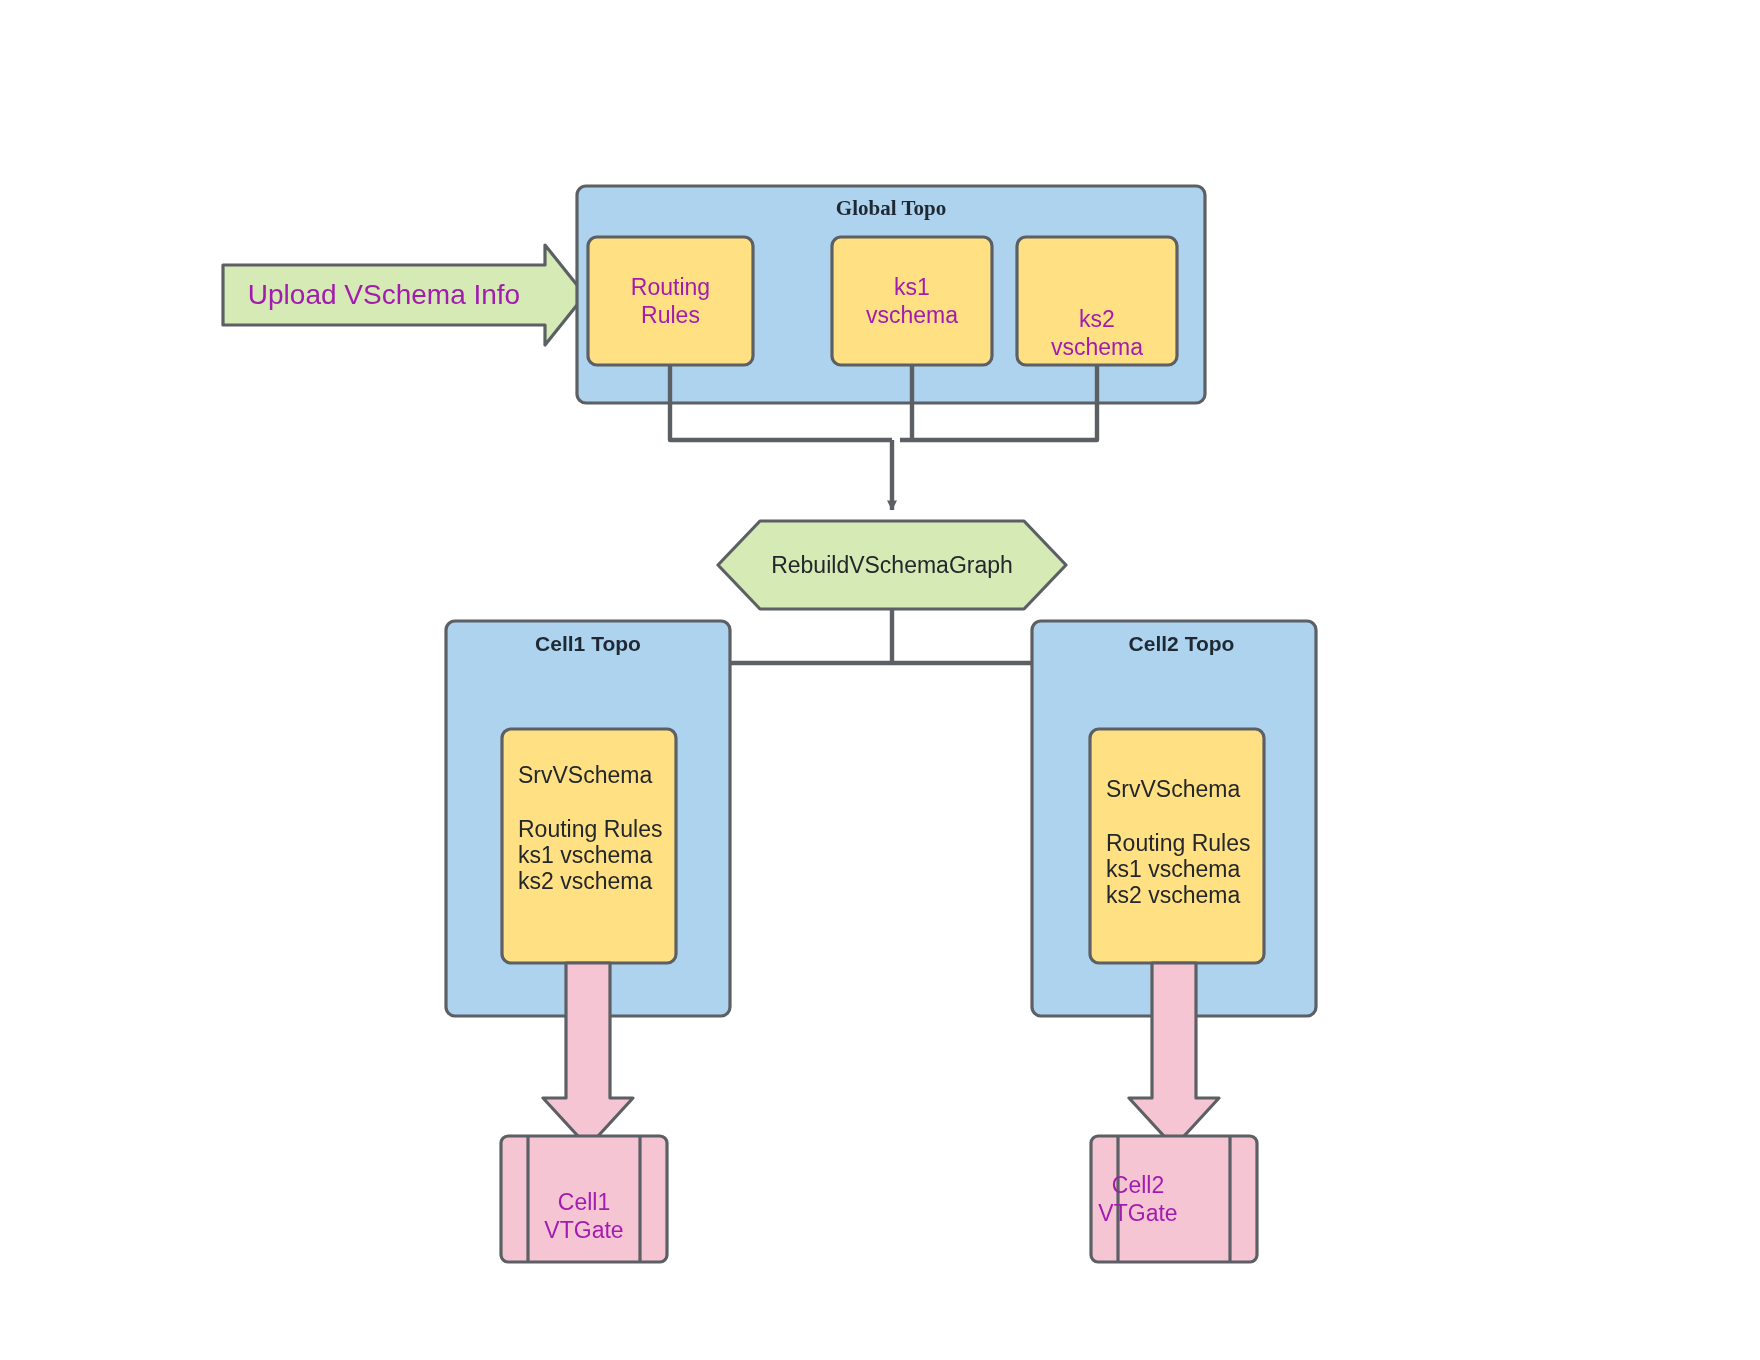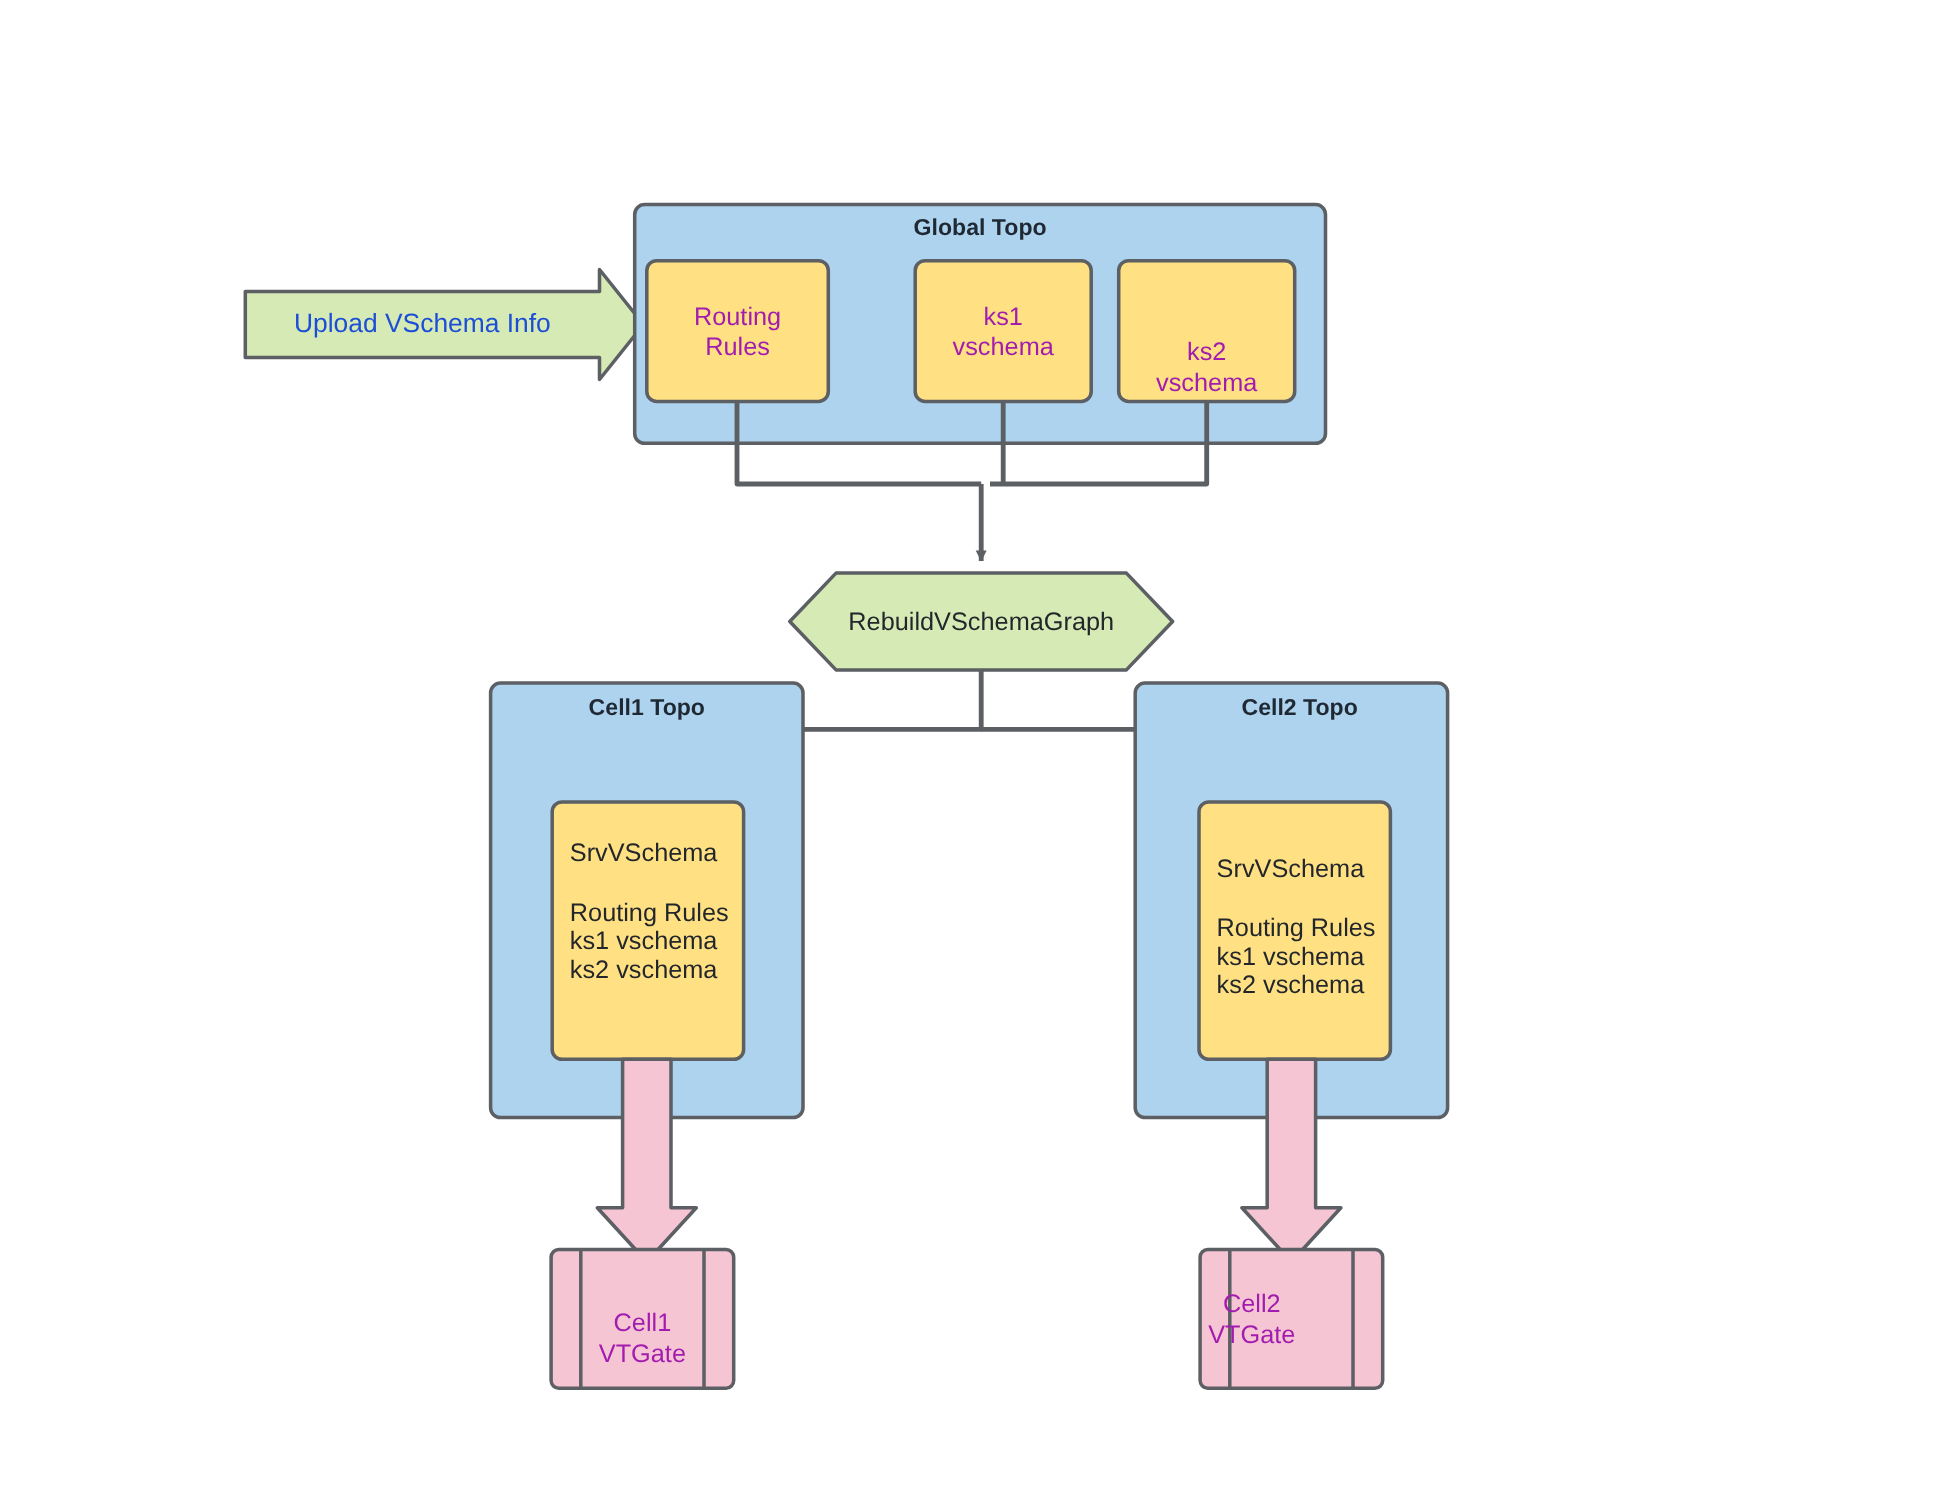--- a/index.html
+++ b/index.html
@@ -7,21 +7,21 @@
        font-family:"Liberation Sans","DejaVu Sans",sans-serif;color:#23272b;}
   #canvas{position:absolute;left:0;top:0;width:1760px;height:1360px;}
   svg{position:absolute;left:0;top:0;width:1760px;height:1360px;overflow:visible;}
   .lbl{position:absolute;display:flex;align-items:center;justify-content:center;
        text-align:center;white-space:pre-line;pointer-events:none;}
   .container-title{font-weight:bold;font-size:21px;color:#1f2933;}
   .node-text{font-size:23px;color:#a21caf;line-height:1.22;}
   .node-text-left{font-size:23px;color:#23272b;line-height:1.5;
        align-items:flex-start;justify-content:flex-start;text-align:left;}
   .hex-text{font-size:23px;color:#23272b;}
-  .arrow-text{font-size:24px;color:#1d4ed8;}
+  .arrow-text{font-size:28px;color:#a21caf;}
 </style>
 </head>
 <body>
 
 <div id="canvas">
 
   <svg viewBox="0 0 1760 1360">
     <defs>
       <marker id="arrowGray" markerWidth="12" markerHeight="12" refX="9.6" refY="5" orient="auto" markerUnits="userSpaceOnUse">
         <path d="M0,0 L10,5 L0,10 z" fill="#5c5f63"></path>
@@ -60,21 +60,21 @@
 
     <path d="M1152,963 L1196,963 L1196,1098 L1219,1098 L1174,1147 L1129,1098 L1152,1098 Z" fill="#f6c5d4" stroke="#5c5f63" stroke-width="3.2" stroke-linejoin="round"></path>
 
     <rect x="1091" y="1136" width="166" height="126" rx="7" ry="7" fill="#f6c5d4" stroke="#5c5f63" stroke-width="3.2"></rect>
     <line x1="1118" y1="1136" x2="1118" y2="1262" stroke="#5c5f63" stroke-width="3.2"></line>
     <line x1="1230" y1="1136" x2="1230" y2="1262" stroke="#5c5f63" stroke-width="3.2"></line>
   </svg>
 
   <div class="lbl arrow-text" style="left:223px;top:265px;width:322px;height:60px;">Upload VSchema Info</div>
 
-  <div class="lbl container-title" style="left:577px;top:192px;width:628px;height:32px;">Global Topo</div>
+  <div class="lbl container-title" style="left:577px;top:192px;width:628px;height:32px;font-family:Liberation Serif, serif;">Global Topo</div>
 
   <div class="lbl node-text" style="left:588px;top:237px;width:165px;height:128px;">Routing
 Rules</div>
   <div class="lbl node-text" style="left:832px;top:237px;width:160px;height:128px;">ks1
 vschema</div>
   <div class="lbl node-text" style="left:1017px;top:237px;width:160px;height:128px;margin-top:32px;">ks2
 vschema</div>
 
   <div class="lbl hex-text" style="left:718px;top:521px;width:348px;height:88px;">RebuildVSchemaGraph</div>
 

